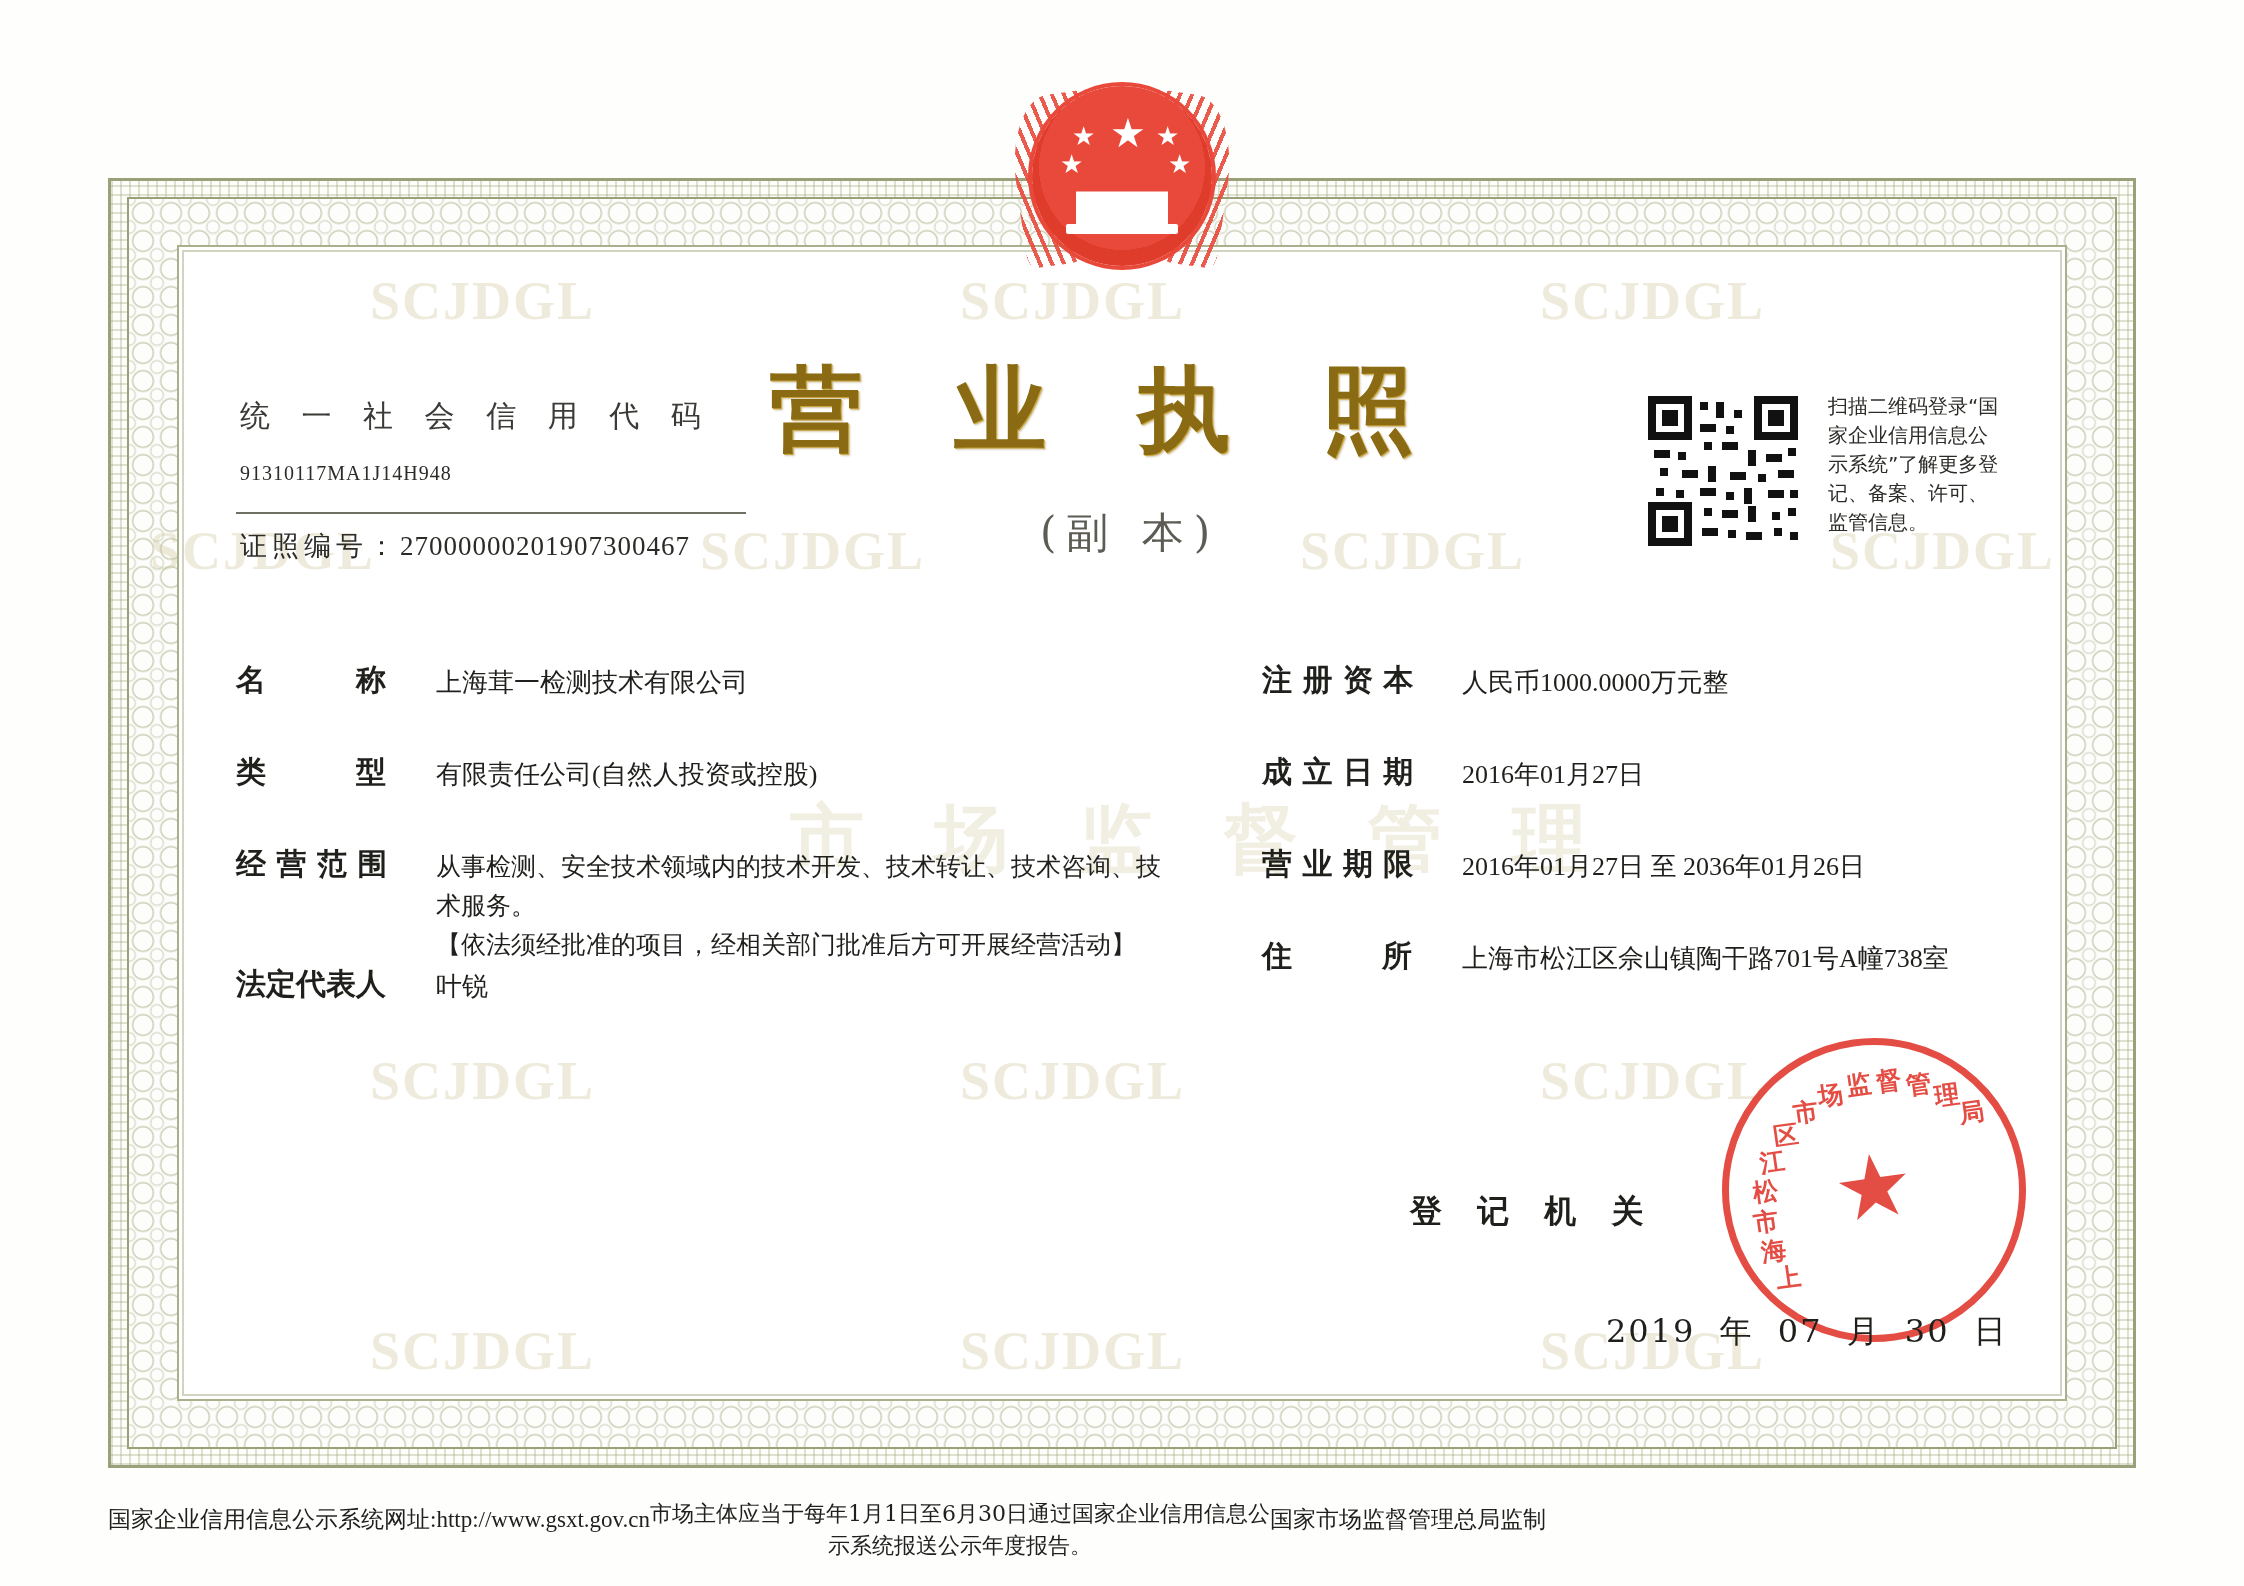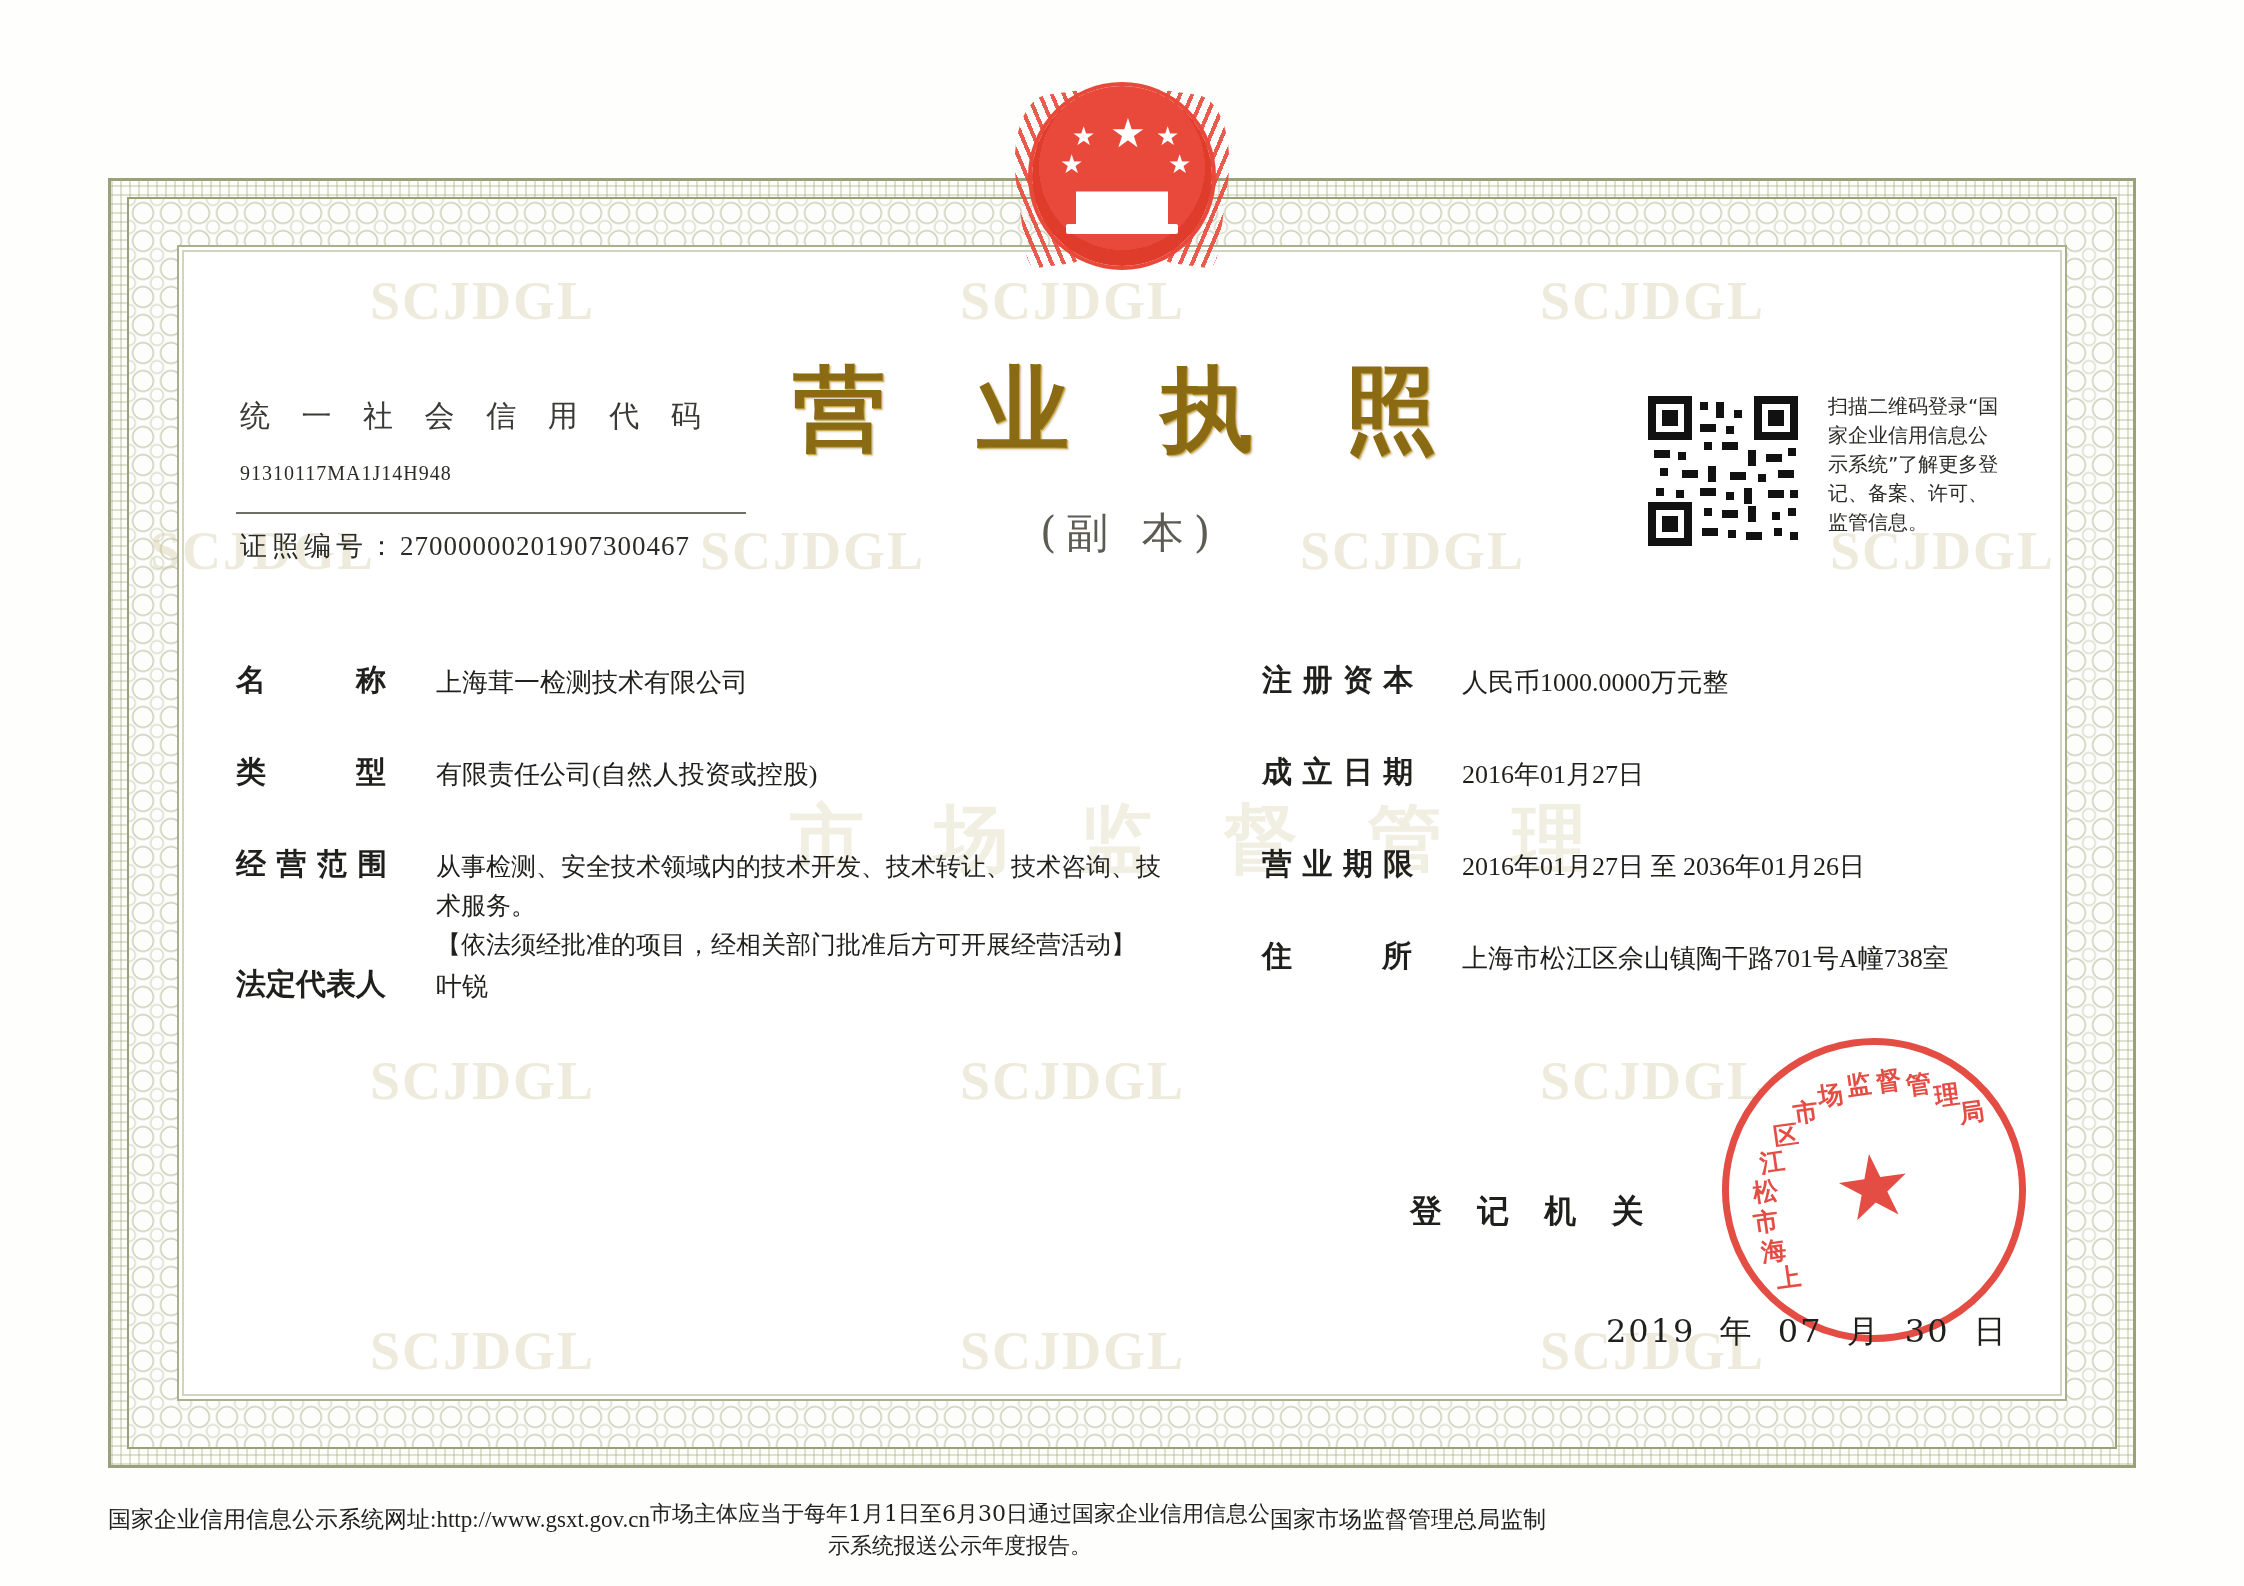--- a/index.html
+++ b/index.html
@@ -104,21 +104,20 @@
   }
   .emblem .star.s0{left:96px;top:42px;font-size:40px;line-height:40px;}
   .emblem .star.s1{left:58px;top:52px;}
   .emblem .star.s2{left:46px;top:80px;}
   .emblem .star.s3{left:142px;top:52px;}
   .emblem .star.s4{left:154px;top:80px;}
 
   
   .title{
     position:absolute;left:770px;top:348px;width:720px;
-    text-align:center;
     font-family:"DejaVu Serif", serif;
     font-weight:bold;
     font-size:92px;
     letter-spacing:30px;
     color:#8a6a12;
     text-shadow:1px 1px 0 #c8a43a, 2px 2px 2px rgba(120,90,10,.35);
   }
   .subtitle{
     position:absolute;left:770px;top:505px;width:720px;
     text-align:center;

